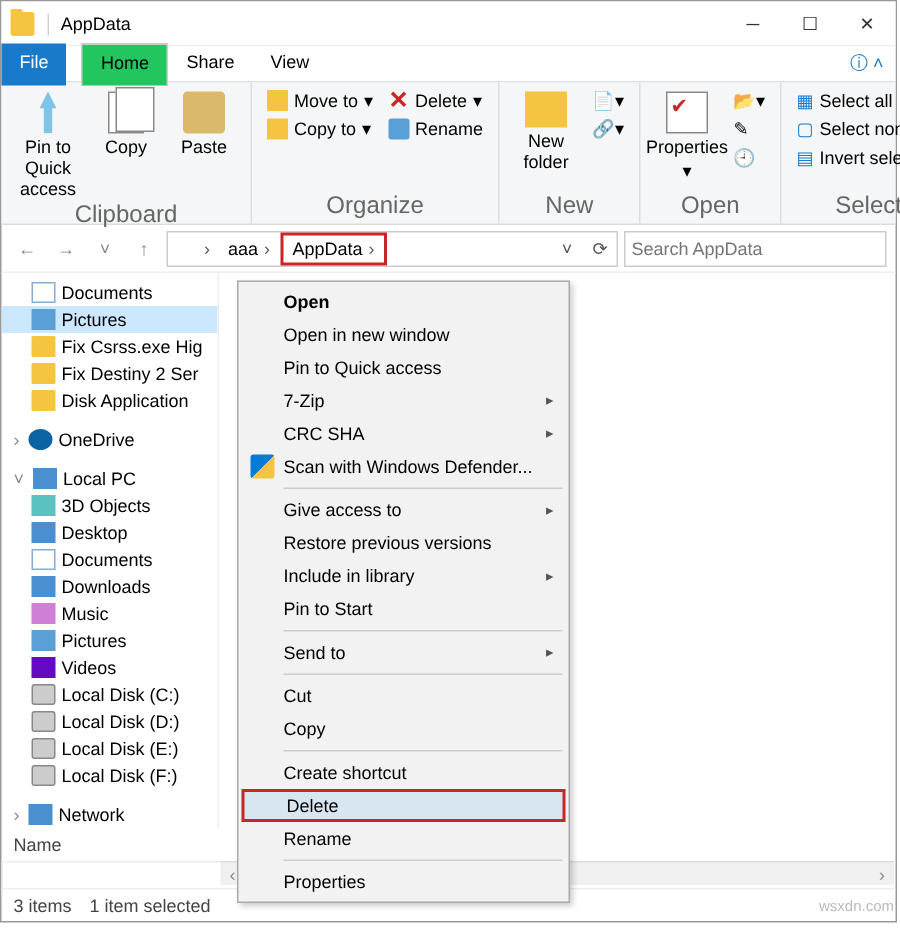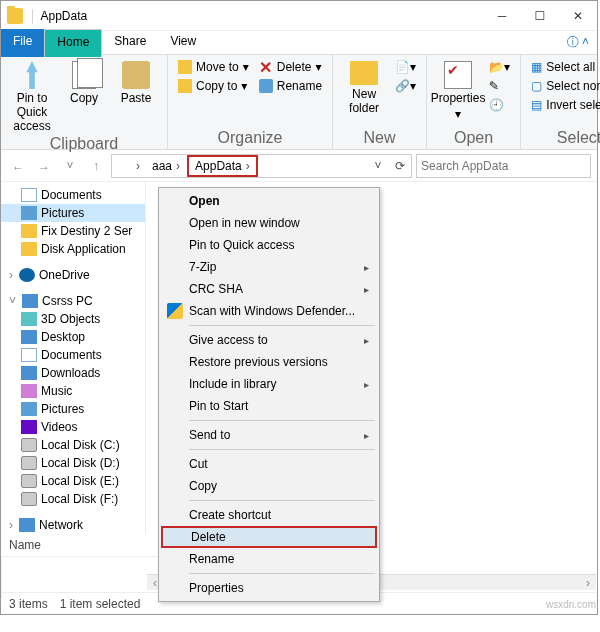--- a/index.html
+++ b/index.html
@@ -7,21 +7,21 @@
 .win { border: 1px solid #999; width: 598px; height: 615px; position: absolute; top: 0; left: 0; background: #fff; }
 .titlebar { height: 30px; display: flex; align-items: center; background: #fff; border-bottom: 1px solid #eee; }
 .titlebar .folder-ico { width: 16px; height: 16px; margin: 0 6px; background: #f5c542; border-radius: 2px; position: relative; }
 .titlebar .folder-ico::before { content: ""; position: absolute; top: -2px; left: 0; width: 8px; height: 3px; background: #f5c542; border-radius: 1px; }
 .titlebar .title { flex: 1; padding-left: 4px; }
 .winbtns { display: flex; }
 .winbtn { width: 38px; height: 28px; display: flex; align-items: center; justify-content: center; color: #333; }
 .menutabs { height: 24px; display: flex; align-items: center; background: #fff; border-bottom: 1px solid #ddd; }
 .mt { padding: 0 12px; height: 28px; line-height: 24px; }
 .mt.file { background: #1979ca; color: #fff; }
-.mt.home { border: 1px solid #ccc; border-bottom: none; background: #14b8a6; }
+.mt.home { border: 1px solid #ccc; border-bottom: none; background: #22c55e; margin-left: 10px; }
 .helpico { margin-left: auto; margin-right: 8px; color: #1979ca; }
 .ribbon { height: 95px; background: #f5f6f7; border-bottom: 1px solid #ddd; display: flex; }
 .rgroup { border-right: 1px solid #ddd; padding: 4px 8px 2px 8px; display: flex; flex-direction: column; justify-content: space-between; }
 .rgroup .lbl { text-align: center; font-size: 16px; color: #666; }
 .rg-items { display: flex; gap: 6px; align-items: flex-start; flex: 1; }
 .rbtn-lg { width: 46px; display: flex; flex-direction: column; align-items: center; gap: 2px; padding: 2px; text-align: center; font-size: 11px; }
 .rbtn-lg .ico { width: 28px; height: 28px; }
 .rstack { display: flex; flex-direction: column; gap: 3px; }
 .rbtn-sm { display: flex; align-items: center; gap: 4px; font-size: 11px; padding: 1px 2px; white-space: nowrap; }
 .rbtn-sm .ico { width: 14px; height: 14px; }
@@ -240,35 +240,39 @@
       <div class="np-item">
           <span class="np-ico doc"></span>
           <span>Documents</span>
         </div>
       <div class="np-item sel">
           <span class="np-ico pic"></span>
           <span>Pictures</span>
         </div>
       <div class="np-item">
           <span class="np-ico folder"></span>
+          <span>Fix Csrss.exe Hig</span>
+        </div>
+      <div class="np-item">
+          <span class="np-ico folder"></span>
           <span>Fix Destiny 2 Ser</span>
         </div>
       <div class="np-item">
           <span class="np-ico folder"></span>
           <span>Disk Application</span>
         </div>
       <div class="np-item top">
           <span style="color:#888;margin-right:2px;">›</span>
           <span class="np-ico onedrive"></span>
           <span>OneDrive</span>
         </div>
       <div class="np-item top">
           <span style="color:#888;margin-right:2px;">˅</span>
           <span class="np-ico pc"></span>
-          <span>Csrss PC</span>
+          <span>Local PC</span>
         </div>
       <div class="np-item">
           <span class="np-ico cube"></span>
           <span>3D Objects</span>
         </div>
       <div class="np-item">
           <span class="np-ico desk"></span>
           <span>Desktop</span>
         </div>
       <div class="np-item">

